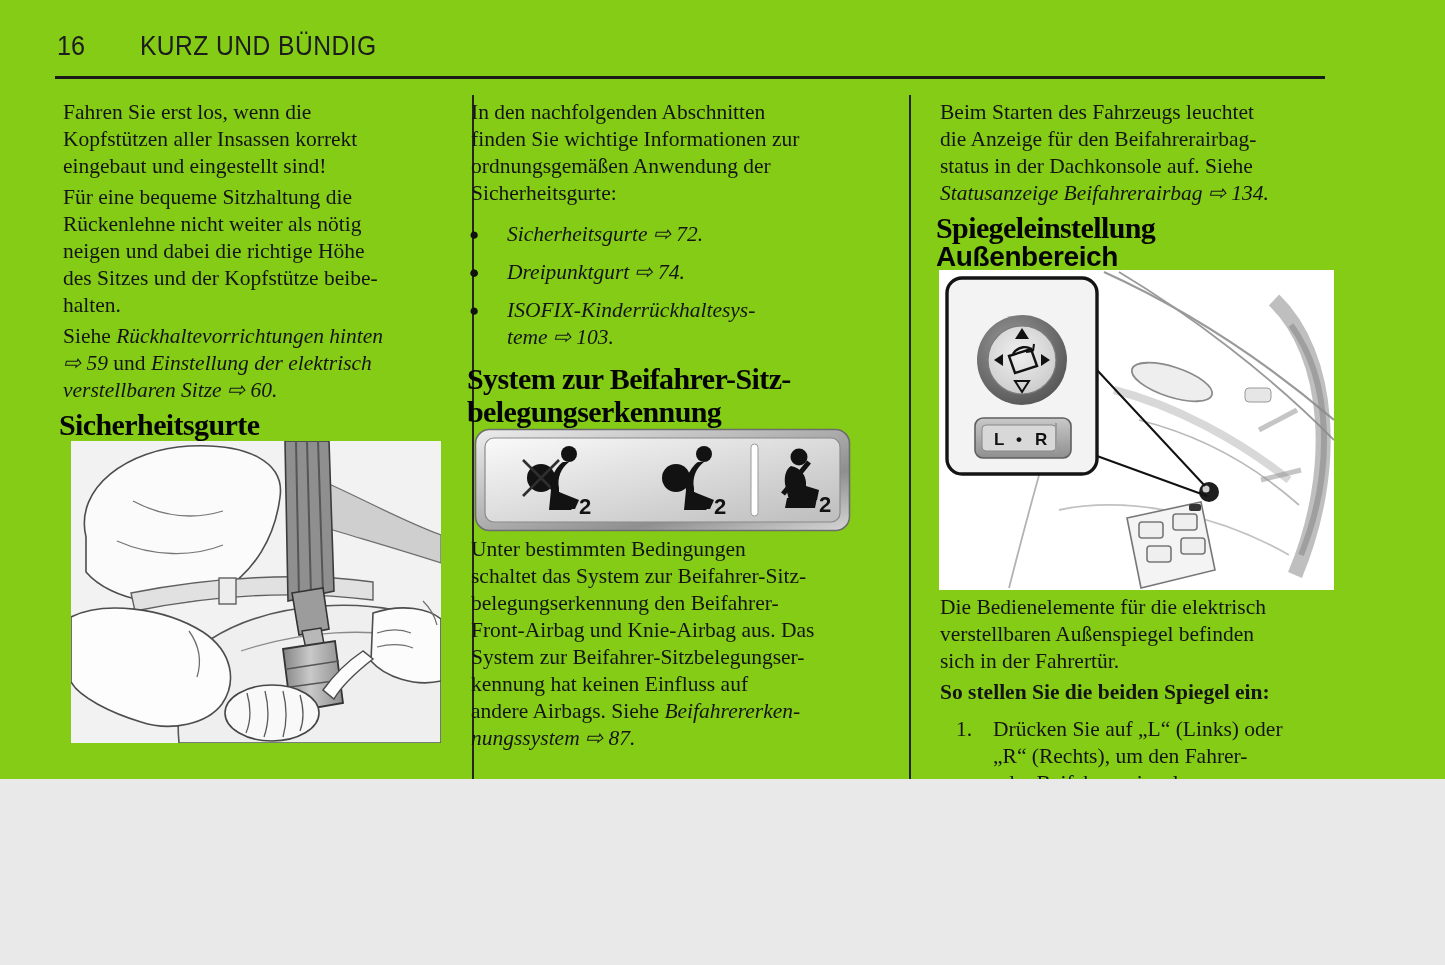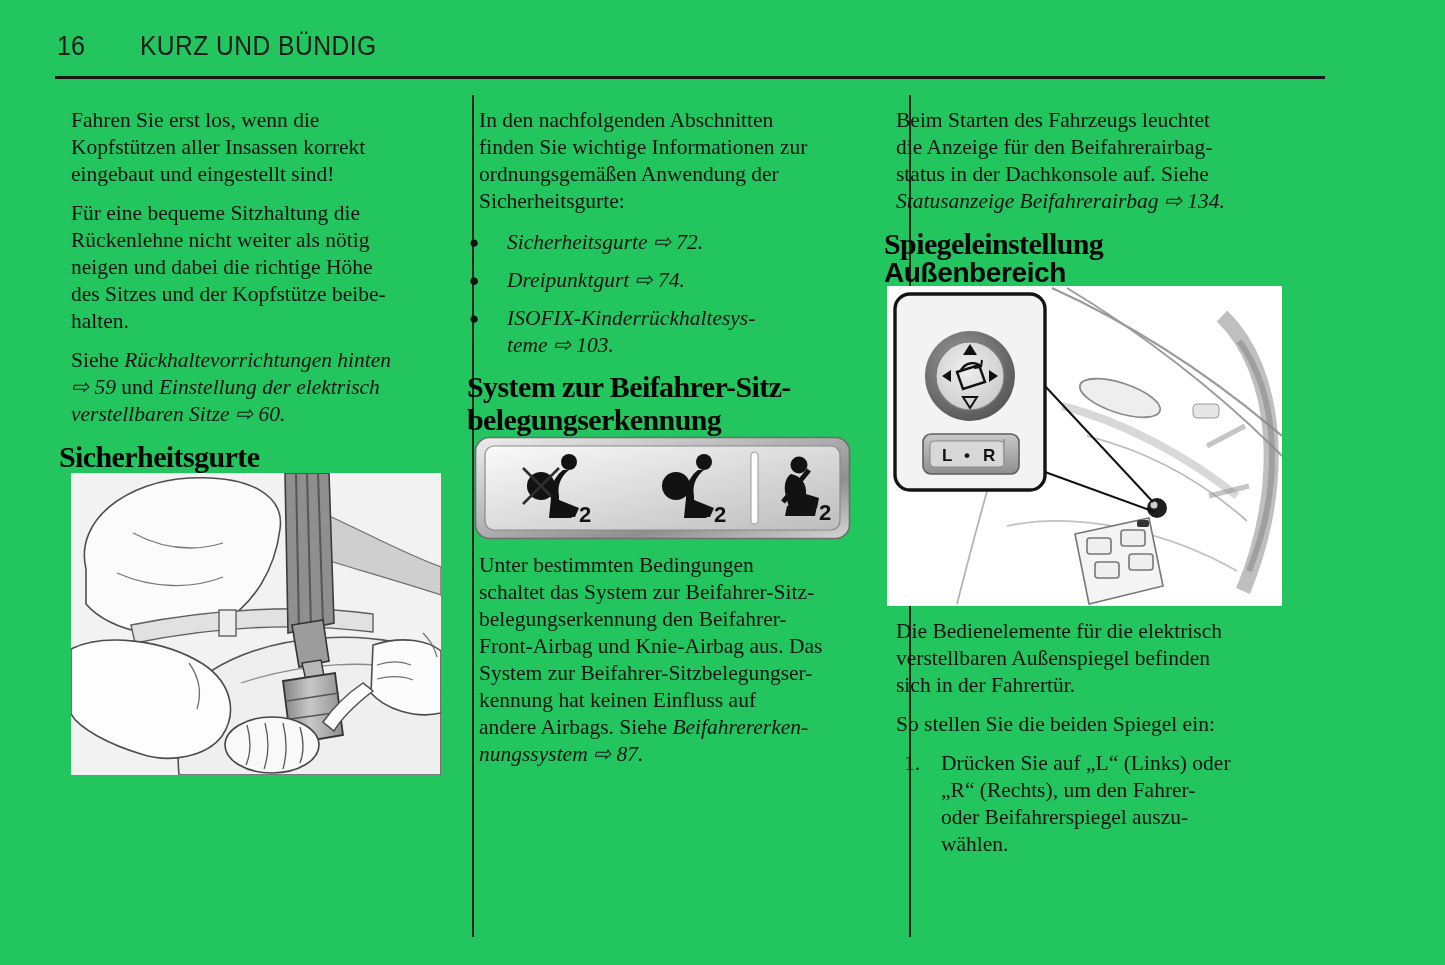--- a/index.html
+++ b/index.html
@@ -1,44 +1,44 @@
 <!DOCTYPE html>
 <html><head>
 <meta charset="utf-8">
 <style>
   html,body{margin:0;padding:0;background:#e9e9e9;}
-  .page{position:relative;width:1445px;height:965px;background:#22c55e;overflow:hidden;
+  .page{position:relative;width:1445px;height:779px;background:#84cc16;overflow:hidden;
         font-family:"Liberation Serif",serif;color:#141414;}
   
   .hdr-num{position:absolute;left:57px;top:30px;font-family:"Liberation Sans",sans-serif;
            font-size:28px;font-weight:400;color:#1c1c1c;transform:scaleX(.9);transform-origin:left;}
   .hdr-title{position:absolute;left:140px;top:30px;font-family:"Liberation Sans",sans-serif;
            font-size:28px;font-weight:400;letter-spacing:.5px;color:#1c1c1c;
            transform:scaleX(.88);transform-origin:left;}
   .hdr-rule{position:absolute;left:55px;top:76px;width:1270px;height:3px;background:#191919;}
   
   .vdiv{position:absolute;top:95px;width:2px;height:842px;background:#242424;}
   .vdiv.d1{left:472px;} .vdiv.d2{left:909px;}
   
   .col{position:absolute;top:95px;}
   .col1{left:59px;width:402px;}
   .col2{left:467px;width:402px;}
-  .col3{left:884px;width:402px;}
-  p.body{margin:12px;font-size:21.5px;line-height:27px;white-space:pre-line;}
+  .col3{left:936px;width:402px;}
+  p.body{margin:4px;font-size:21.5px;line-height:27px;white-space:pre-line;}
   p.body i{font-style:italic;}
   h2.sect{margin:0;font-family:Liberation Serif, serif;font-weight:700;
           font-size:30px;line-height:33px;letter-spacing:-.6px;color:#050505;white-space:pre-line;}
   h3.sub{margin:0;font-family:"Liberation Sans",sans-serif;font-weight:700;
           font-size:28px;line-height:26px;letter-spacing:-.4px;color:#050505;}
   
   .mt2{margin-top:2px;} .mt13{margin-top:13px;}
   .mt18{margin-top:18px;} .mt19{margin-top:19px;}
   .mt22{margin-top:22px;} .mt24{margin-top:24px;} .mt32{margin-top:32px;}
   .mt36{margin-top:36px;} .mt46{margin-top:46px;} .mt54{margin-top:54px;}
-  .mt8{margin-top:8px;} .mt12{margin-top:12px;}
+  .mt8{margin-top:8px;font-weight:bold;} .mt12{margin-top:12px;}
   
   ul.refs{list-style:none;margin:14px 0 0;padding:0;}
   ul.refs li{position:relative;padding-left:40px;margin-bottom:11px;
              font-size:21.5px;line-height:27px;font-style:italic;white-space:pre-line;}
   ul.refs li .blt{position:absolute;left:2px;top:0;font-style:normal;font-size:17px;color:#111;}
   ol.steps{list-style:none;margin:10px 0 0;padding:0;}
   ol.steps li{position:relative;padding-left:57px;font-size:21.5px;line-height:27px;white-space:pre-line;}
   ol.steps li .num{position:absolute;left:20px;top:0;}
   .fig{margin:0;}
   .fig svg{display:block;}

